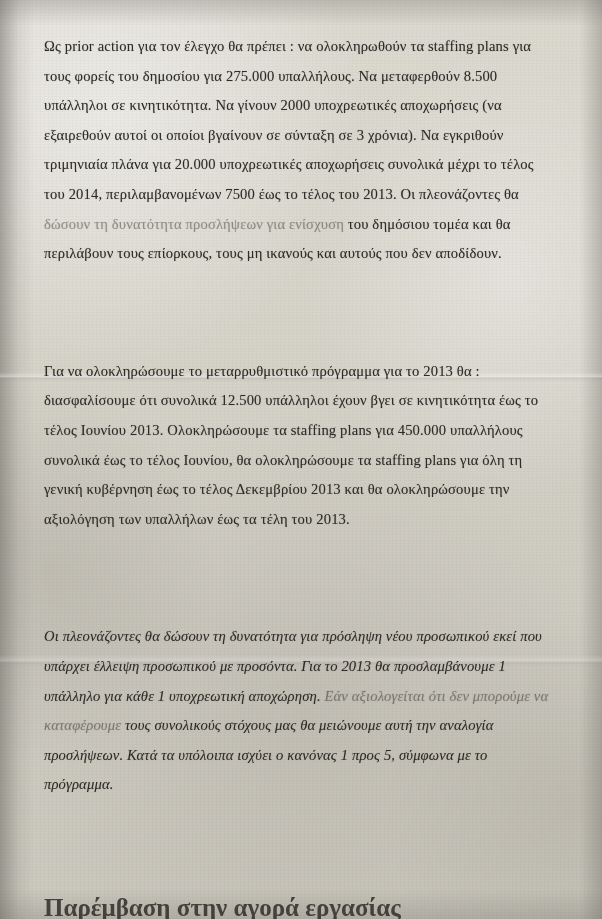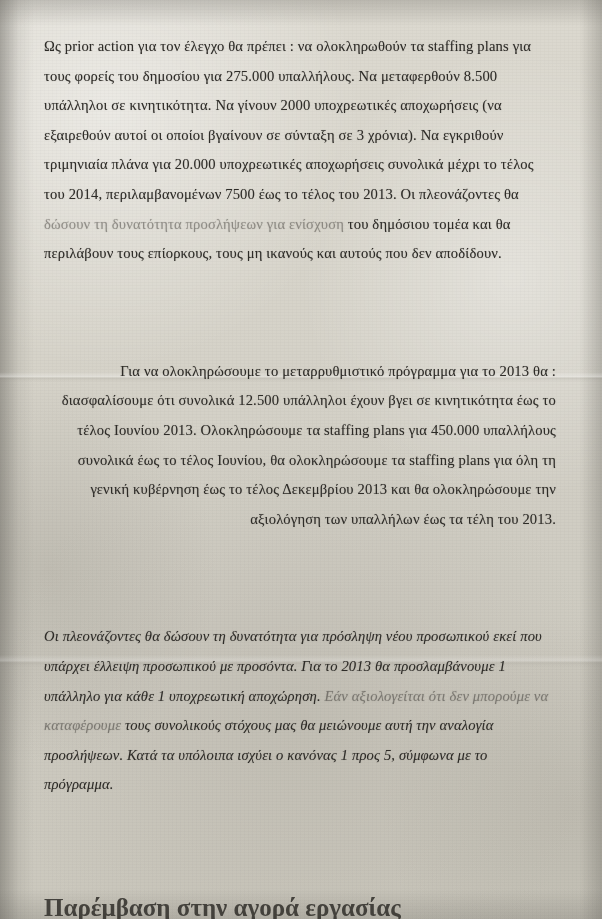--- a/index.html
+++ b/index.html
@@ -85,21 +85,21 @@
     font-size: 14.6px;
     line-height: 29.6px;
     letter-spacing: 0.15px;
     text-align: left;
     font-family: "Liberation Serif", serif;
     text-shadow: 0 0 1px rgba(60,58,54,0.35);
     filter: blur(0.18px);
   }
 
   p.p1 { margin-bottom: 0; }
-  p.p2 { margin-top: 88px; text-align: right; }
+  p.p2 { margin-top: 88px; }
   p.p3 { margin-top: 88px; font-style: italic; }
 
   
   .faded-1 {
     color: rgba(70,68,62,0.32);
     filter: blur(0.7px);
   }
   
   .faded-2 {
     color: rgba(70,68,62,0.40);

